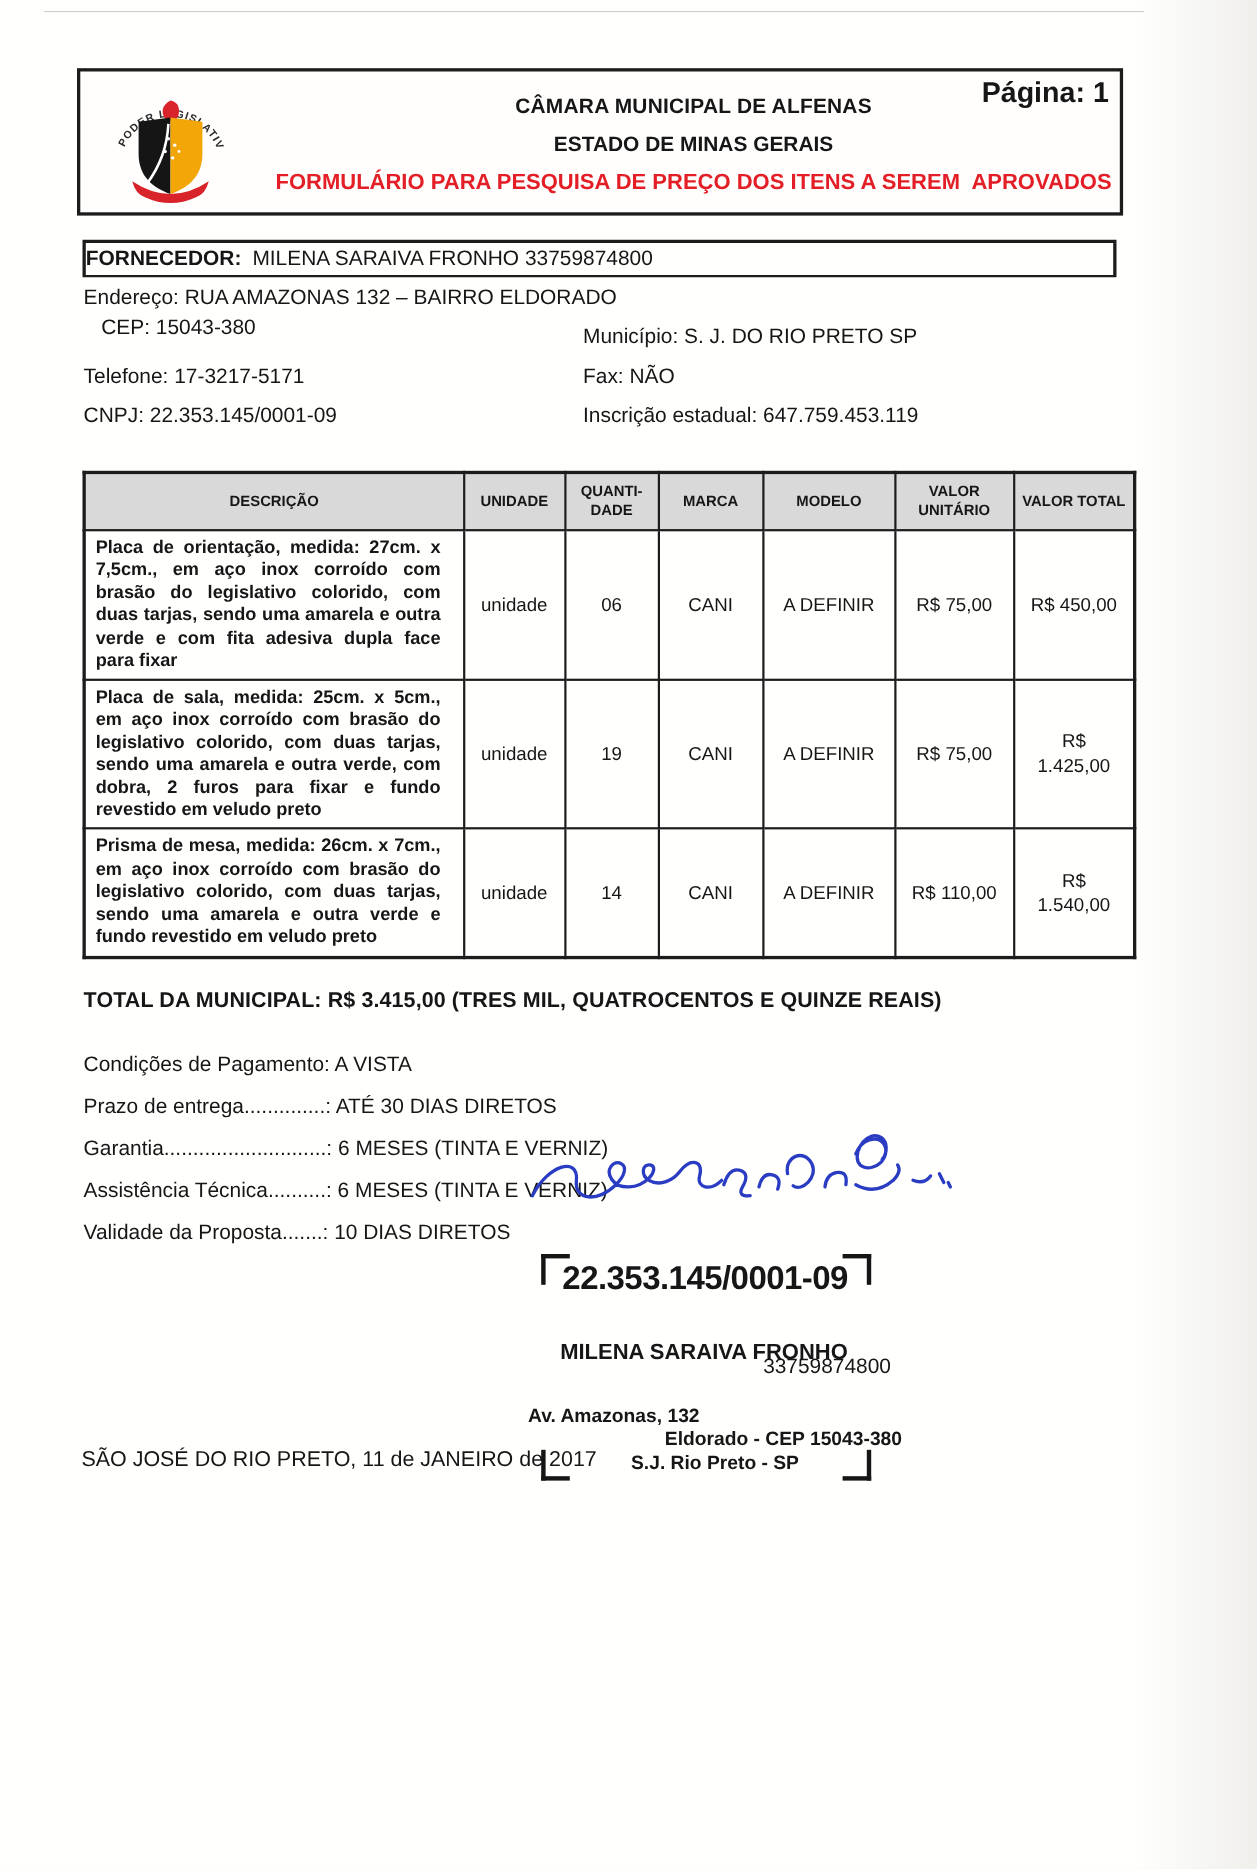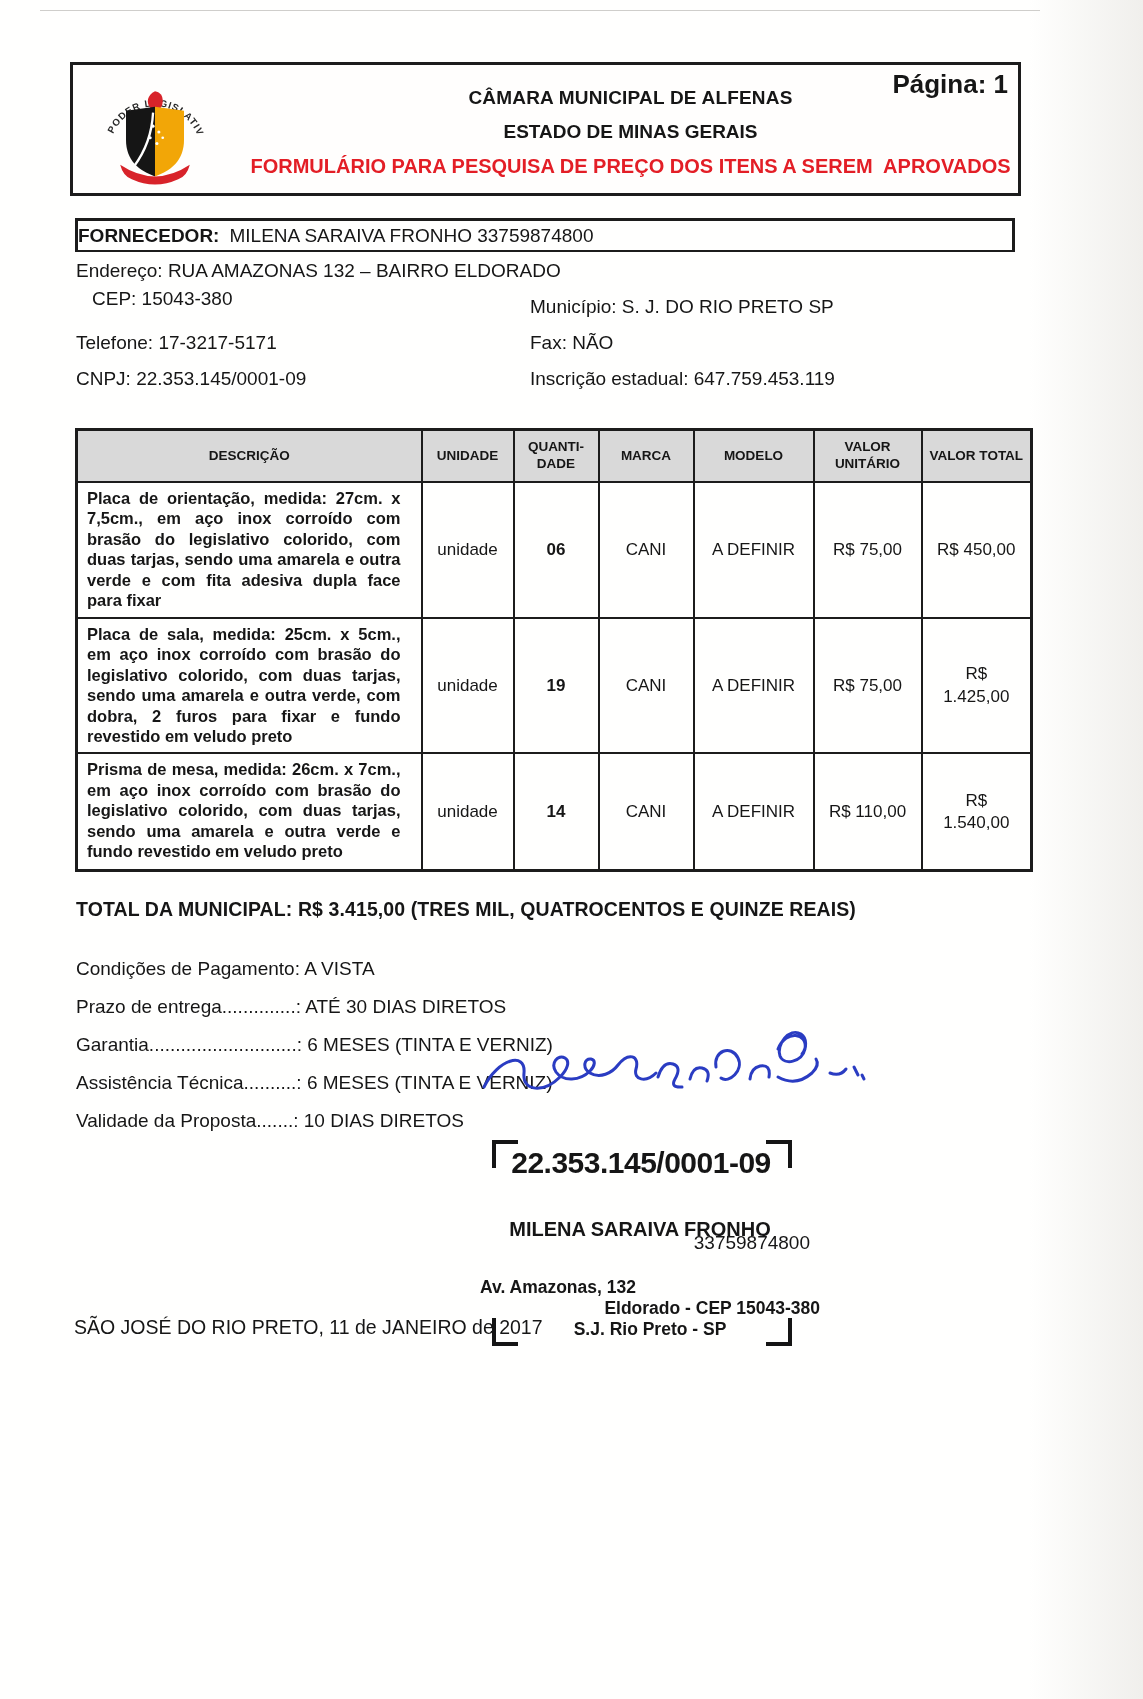--- a/index.html
+++ b/index.html
@@ -25,21 +25,21 @@
   .supplier-box .val { font-size:19px; }
   .addr-line { position:absolute; font-size:19px; }
 
   
   table.items { position:absolute; left:75px; top:428px; width:955px; border-collapse:collapse; table-layout:fixed; }
   table.items, table.items th, table.items td { border:2px solid #1c1c1c; }
   table.items { border-width:3px; }
   table.items th { background:#d9d9d9; font-size:13.5px; font-weight:700; text-align:center; vertical-align:middle; height:46px; white-space:pre-line; line-height:1.25; padding:2px; }
   table.items td { vertical-align:middle; font-size:17px; text-align:center; padding:2px 4px; background:#fffffe; }
   table.items td.desc { font-weight:700; font-size:16.5px; text-align:justify; line-height:1.24; padding:5px 20px 6px 9px; vertical-align:top; }
-  table.items td.qty { font-weight:700; }
+  table.items td.qty { font-weight:400; }
   table.items td.total { white-space:pre-line; line-height:1.3; }
   tr.row-1 td { height:100px; } tr.row-2 td { height:116px; } tr.row-3 td { height:104px; }
 
   
   .total-line { position:absolute; left:76px; top:898px; font-size:19.5px; font-weight:700; letter-spacing:.1px; }
   .cond { position:absolute; left:76px; font-size:19px; }
 
   
   .signature { position:absolute; left:478px; top:1015px; width:390px; height:105px; }
   .stamp-cnpj { position:absolute; left:505px; top:1146px; width:272px; text-align:center; font-size:30px; font-weight:700; letter-spacing:-.5px; }

